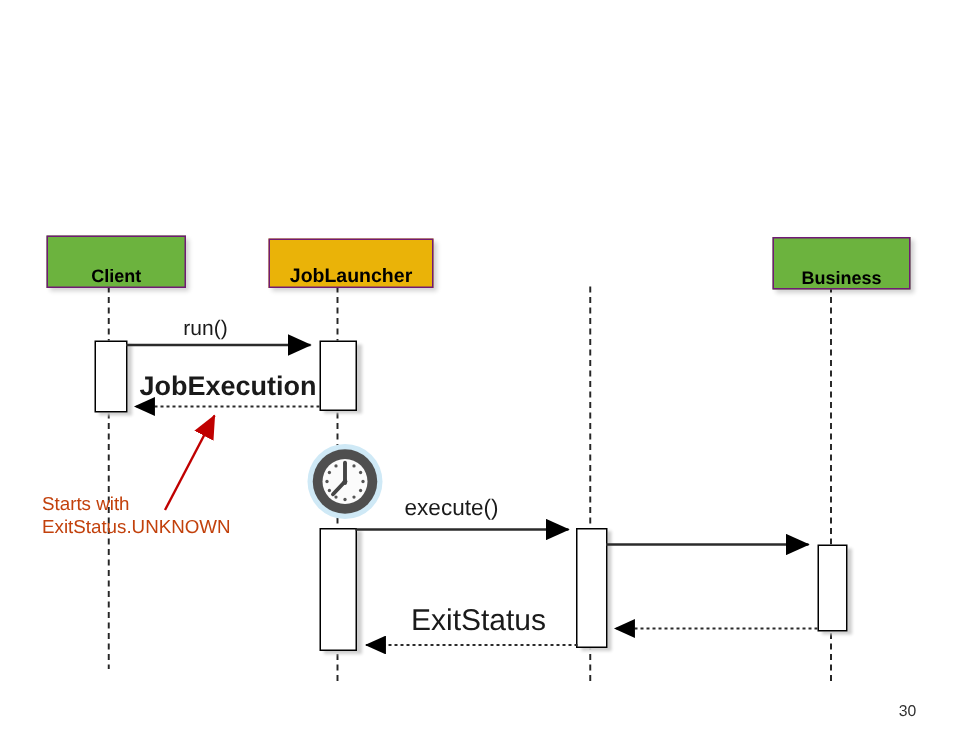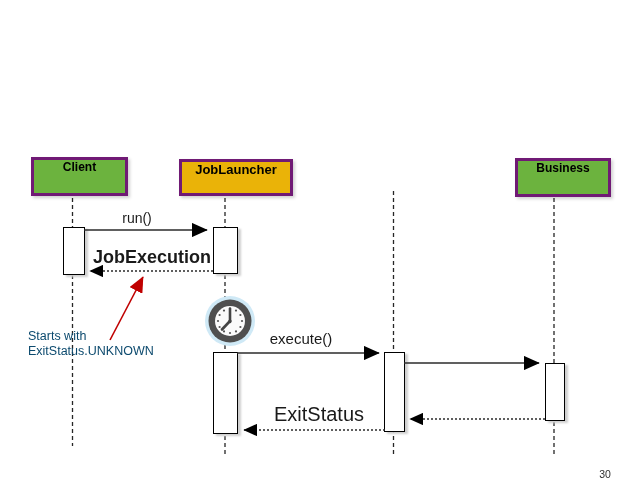--- a/index.html
+++ b/index.html
@@ -2,22 +2,22 @@
 <html><head>
 <meta charset="utf-8">
 <style>
   html,body{margin:0;padding:0;background:#fff;}
   .slide{
     position:relative;width:642px;height:491px;background:#ffffff;
     font-family:"Liberation Sans",sans-serif;overflow:hidden;
   }
   .layer{position:absolute;left:0;top:0;width:642px;height:491px;pointer-events:none;}
   .actor{
-    position:absolute;display:flex;align-items:flex-start;justify-content:center;
-    border:3px solid #701a75;font-weight:bold;color:#000;
+    position:absolute;display:flex;align-items:flex-end;justify-content:center;
+    border:1px solid #701a75;font-weight:bold;color:#000;
     box-shadow:2px 2px 3px rgba(0,0,0,0.18);
     font-size:12px;
   }
   .actor.green{background:#6cb33e;}
   .actor.blue{background:#eab308;font-size:13px;}
   #actor-client{left:31px;top:157px;width:91px;height:33px;}
   #actor-joblauncher{left:179px;top:159px;width:108px;height:31px;}
   #actor-job{left:342px;top:158px;width:116px;height:33px;}
   #actor-business{left:515px;top:158px;width:90px;height:33px;}
   .activation{
@@ -30,21 +30,21 @@
   #act-job{left:384px;top:352px;width:19px;height:78px;}
   #act-business{left:545px;top:363px;width:18px;height:56px;}
   .msg-label{
     position:absolute;color:#1a1a1a;font-size:14px;text-align:center;white-space:nowrap;
   }
   #lbl-run{left:97px;top:210px;width:80px;text-align:center;}
   #lbl-jobexecution{left:92px;top:247px;width:120px;font-size:18px;font-weight:bold;}
   #lbl-execute{left:246px;top:330px;width:110px;font-size:15px;}
   #lbl-exitstatus{left:264px;top:403px;width:110px;font-size:20px;}
   .note{
-    position:absolute;left:28px;top:329px;color:#0c4a6e;
+    position:absolute;left:28px;top:329px;color:#c2410c;
     font-size:12.5px;line-height:15px;white-space:nowrap;
   }
   .page-number{
     position:absolute;left:593px;top:468px;width:24px;text-align:center;
     font-size:10.5px;color:#303030;
   }
 </style>
 </head>
 <body>
 

